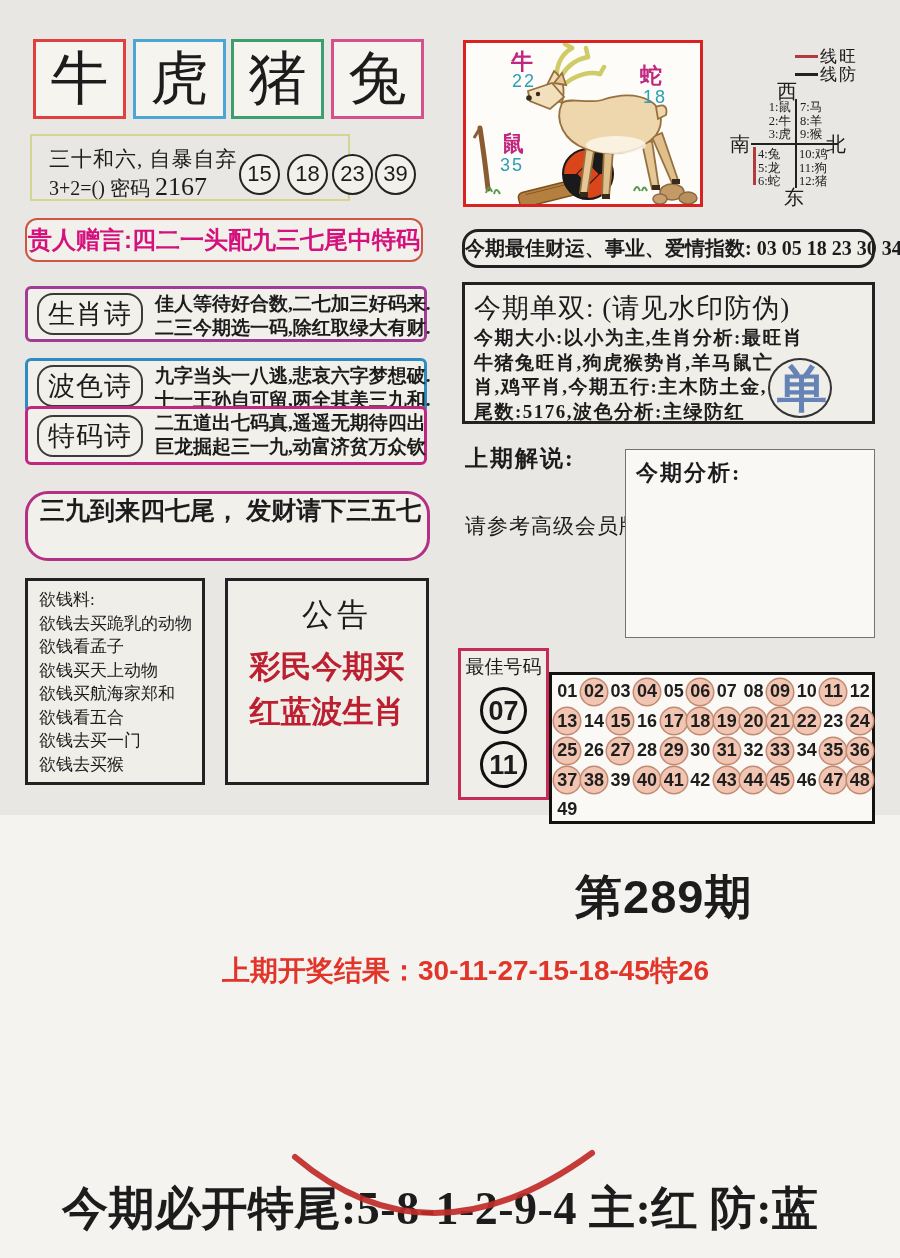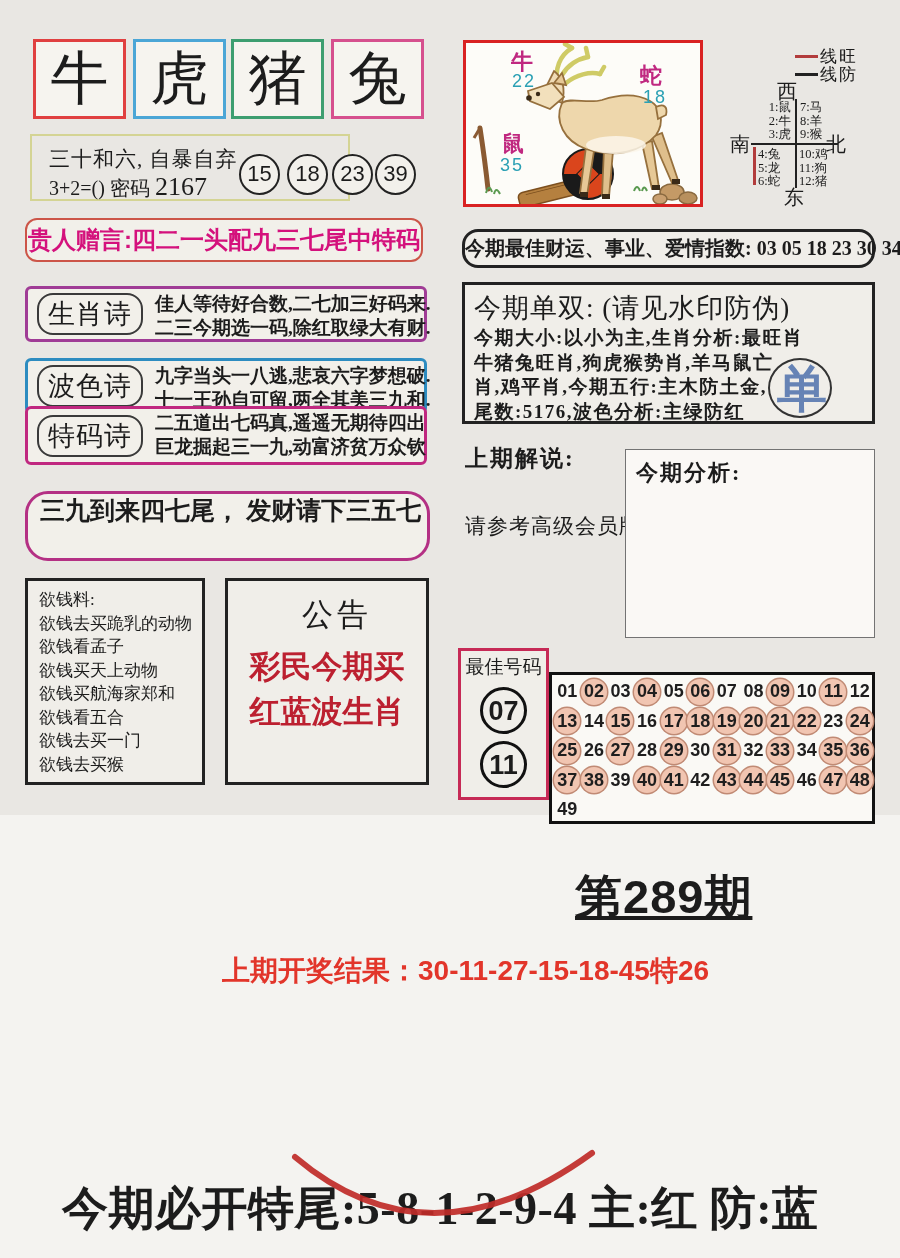--- a/index.html
+++ b/index.html
@@ -83,21 +83,21 @@
   .best-ball { width:47px; height:47px; border:3px solid #111; border-radius:50%; margin:7px auto 0;
                line-height:42px; font-size:27px; font-weight:600; font-family:"Liberation Sans",sans-serif; }
   .grid-box { left:549px; top:648px; width:326px; height:152px; border:3px solid #111; background:#faf9f5; padding:2px 8px 0 2px;margin-top:24px; }
   .grid { display:flex; flex-wrap:wrap; width:320px; }
   .cell { width:26.6px; height:29.5px; display:flex; align-items:center; justify-content:center;
           font-family:"Liberation Sans",sans-serif; font-size:18px; font-weight:600; color:#1e1e1e; }
   .cell .num { display:flex; align-items:center; justify-content:center; width:26px; height:26px; border-radius:50%; }
   .cell.hl .num { background:#f1c5b1; box-shadow:0 0 0 1.5px #c08a74; }
 
   
-  .period { left:575px; top:866px; font-family:"Liberation Sans",sans-serif; font-weight:bold; font-size:47px; letter-spacing:1px;text-decoration:underline; }
+  .period { left:575px; top:866px; font-family:"Liberation Sans",sans-serif; font-weight:bold; font-size:47px; letter-spacing:1px; }
   .result { left:222px; top:952px; font-family:"Liberation Sans",sans-serif; font-weight:bold; font-size:28px; color:#e2352a; white-space:nowrap; }
   .bottom-line { left:62px; top:1178px; font-size:46px; font-weight:bold; white-space:nowrap; letter-spacing:0.5px; }
   .arc-svg { left:280px; top:1143px; pointer-events:none; }
 </style>
 </head>
 <body>
 
 <div id="page">
   <div class="bottom-bg"></div>
 

